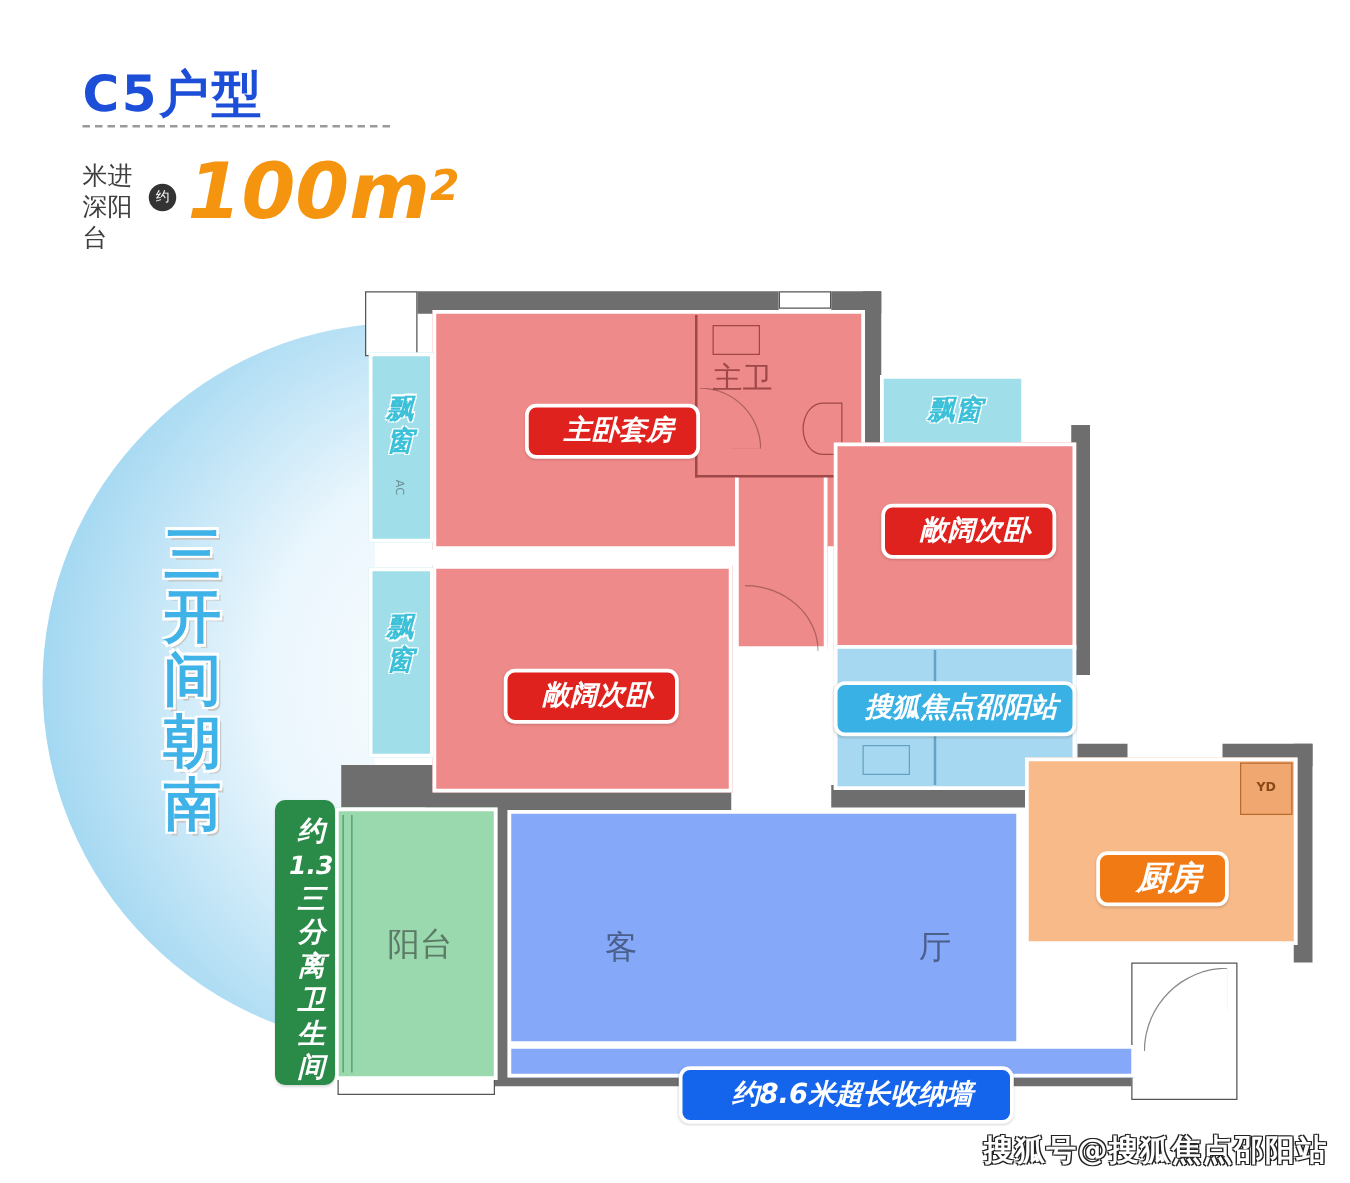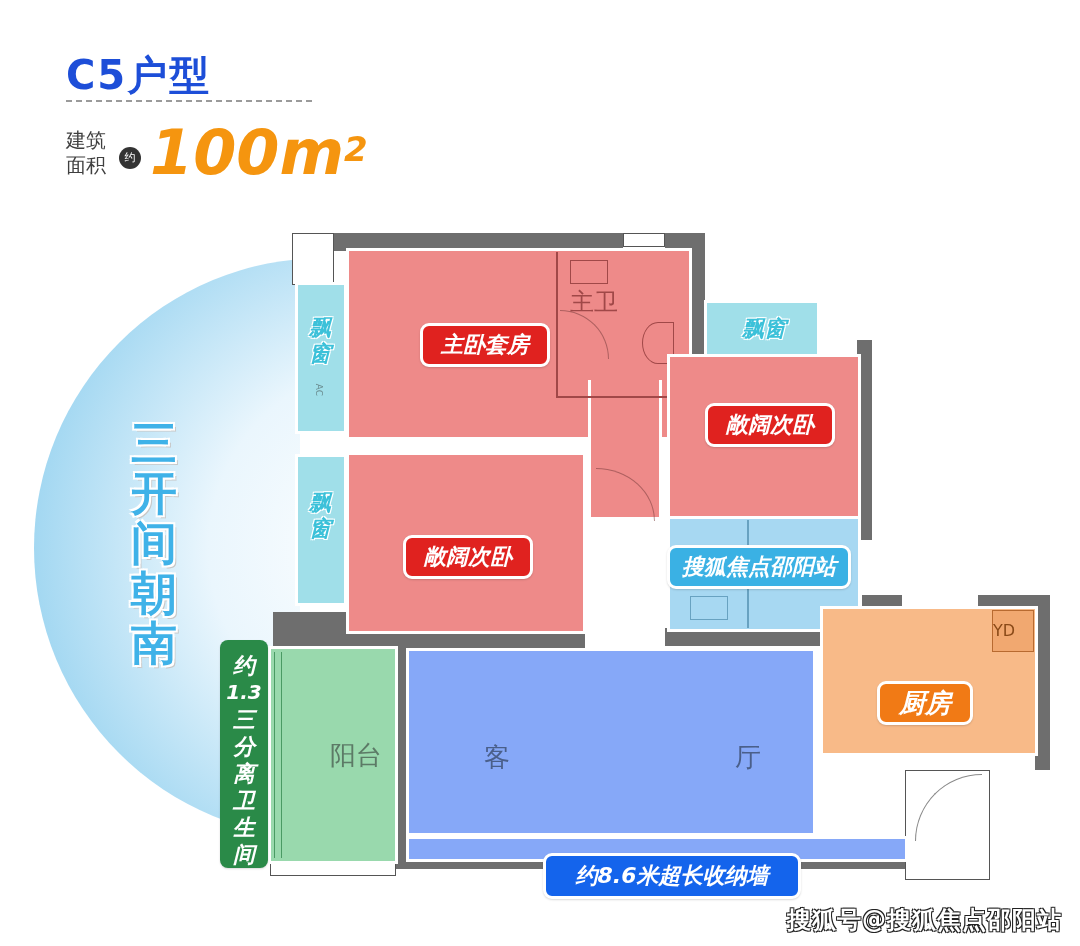--- a/index.html
+++ b/index.html
@@ -57,20 +57,21 @@
   .cyan { background:#a0dfe9; }
   .sky { background:#a7d8f2; }
   .blue { background:#86a8f8; }
   .green { background:#99d9ad; }
   .orange { background:#f8ba88; }
 
   .tag {
     position:absolute; border:3px solid #fff; border-radius:9px; color:#fff;
     font-weight:bold; font-style:italic; white-space:nowrap; text-align:center;
     box-shadow:0 1px 2px rgba(0,0,0,0.15);
+    padding-left:10px;
   }
   .tag-red { background:#e0221f; }
   .tag-sky { background:#3ab1e4; }
   .tag-blue { background:#1464ec; }
   .tag-orange { background:#f17a15; }
   .tag-green { background:#2a8a48; }
 
   .bay-text {
     position:absolute; color:#3cc1d9; font-weight:bold; font-style:italic;
     font-size:22px; line-height:26px; text-align:center;
@@ -88,21 +89,21 @@
   .door-arc {
     position:absolute; border:1.2px solid rgba(120,60,60,0.55);
     border-radius:0 100% 0 0; border-left:none; border-bottom:none;
   }
 </style>
 </head>
 <body>
 
 <div class="abs title">C5户型</div>
 <div class="abs title-rule"></div>
-<div class="abs area-label">建筑面积</div>
+<div class="abs area-label">米进深阳台</div>
 <div class="abs approx-badge">约</div>
 <div class="abs area-value"><span>100m</span><sup>2</sup></div>
 
 <div class="abs sun"></div>
 <div class="abs sun-mask"></div>
 <div class="abs south-text">
     <div>三</div>
     <div>开</div>
     <div>间</div>
     <div>朝</div>
@@ -123,21 +124,21 @@
   <div class="abs wall" style="left:862px;top:595px;width:40px;height:18px;"></div>
   <div class="abs wall" style="left:978px;top:595px;width:72px;height:18px;"></div>
   <div class="abs wall" style="left:1035px;top:595px;width:15px;height:175px;"></div>
   <div class="abs wall" style="left:395px;top:855px;width:520px;height:14px;"></div>
   <div class="abs wall" style="left:395px;top:646px;width:12px;height:220px;"></div>
   <div class="abs wall-light" style="left:270px;top:862px;width:126px;height:14px;"></div>
   <div class="abs wall-light" style="left:905px;top:770px;width:85px;height:110px;"></div>
 
   <div class="abs room red" style="left:346px;top:248px;width:346px;height:192px;"></div>
   <div class="abs room red" style="left:588px;top:380px;width:74px;height:140px;border-top:none;"></div>
-  <div class="abs" style="left:556px;top:252px;width:134px;height:146px;border-left:2px solid #a04848;border-bottom:2px solid #a04848;box-sizing:border-box;">
+  <div class="abs" style="left:556px;top:252px;width:134px;height:130px;border-left:2px solid #a04848;border-bottom:2px solid #a04848;box-sizing:border-box;">
     <div class="faint-red" style="left:12px;top:34px;">主卫</div>
     <div class="abs" style="left:12px;top:8px;width:36px;height:22px;border:1.5px solid #a04848;"></div>
     <div class="abs" style="left:84px;top:70px;width:30px;height:40px;border:1.5px solid #a04848;border-radius:50% 0 0 50%;"></div>
     <div class="door-arc" style="left:2px;top:58px;width:48px;height:48px;"></div>
   </div>
   <div class="tag tag-red" style="left:420px;top:323px;width:124px;height:38px;font-size:22px;line-height:38px;">主卧套房</div>
   <div class="door-arc" style="left:596px;top:468px;width:58px;height:52px;"></div>
 
   <div class="abs room cyan" style="left:295px;top:282px;width:52px;height:152px;"></div>
   <div class="bay-text" style="left:305px;top:315px;width:30px;">
@@ -160,32 +161,32 @@
 
   <div class="abs room red" style="left:667px;top:354px;width:194px;height:166px;"></div>
   <div class="tag tag-red" style="left:705px;top:403px;width:124px;height:38px;font-size:22px;line-height:38px;">敞阔次卧</div>
 
   <div class="abs room sky" style="left:667px;top:516px;width:194px;height:116px;"></div>
   <div class="abs" style="left:747px;top:520px;width:2px;height:108px;background:#3d7fa0;opacity:0.6;"></div>
   <div class="abs" style="left:690px;top:596px;width:36px;height:22px;border:1.5px solid #3d7fa0;opacity:0.6;"></div>
   <div class="tag tag-sky" style="left:667px;top:545px;width:178px;height:38px;font-size:22px;line-height:38px;">搜狐焦点邵阳站</div>
 
   <div class="abs room orange" style="left:820px;top:606px;width:218px;height:150px;"></div>
-  <div class="abs" style="left:992px;top:610px;width:40px;height:40px;background:#f1a870;border:1px solid #b86a30;font-size:16px;color:#8a4a18;line-height:40px;">YD</div>
+  <div class="abs" style="left:992px;top:610px;width:40px;height:40px;background:#f1a870;border:1px solid #b86a30;font-size:10px;color:#8a4a18;text-align:center;line-height:40px;font-weight:bold;">YD</div>
   <div class="tag tag-orange" style="left:877px;top:681px;width:90px;height:38px;font-size:26px;line-height:38px;">厨房</div>
   <div class="door-arc" style="left:915px;top:774px;width:66px;height:66px;border-color:#888;transform:scaleX(-1);"></div>
 
   <div class="abs room blue" style="left:406px;top:648px;width:410px;height:188px;"></div>
   <div class="abs room blue" style="left:406px;top:836px;width:502px;height:26px;"></div>
   <div class="faint-label" style="left:484px;top:740px;color:#4a5f8a;">客</div>
   <div class="faint-label" style="left:735px;top:740px;color:#4a5f8a;">厅</div>
 
   <div class="abs room green" style="left:268px;top:646px;width:130px;height:218px;"></div>
   <div class="abs" style="left:274px;top:652px;width:6px;height:206px;border-left:1px solid #4a9a64;border-right:1px solid #4a9a64;"></div>
-  <div class="faint-label" style="left:310px;top:738px;color:#5c7a66;margin-left:20px;">阳台</div>
+  <div class="faint-label" style="left:310px;top:738px;color:#5c7a66;">阳台</div>
 
   <div class="tag tag-green" style="left:220px;top:640px;width:48px;height:228px;border:none;border-radius:8px;font-size:22px;line-height:27px;padding-top:12px;box-sizing:border-box;">
     <div>约</div>
     <div style="font-size:20px;">1.3</div>
     <div style="white-space:normal;width:24px;margin:0 auto;">三分离卫生间</div>
   </div>
 
   <div class="tag tag-blue" style="left:543px;top:853px;width:252px;height:40px;font-size:22px;line-height:40px;">约8.6米超长收纳墙</div>
 </div>
 

